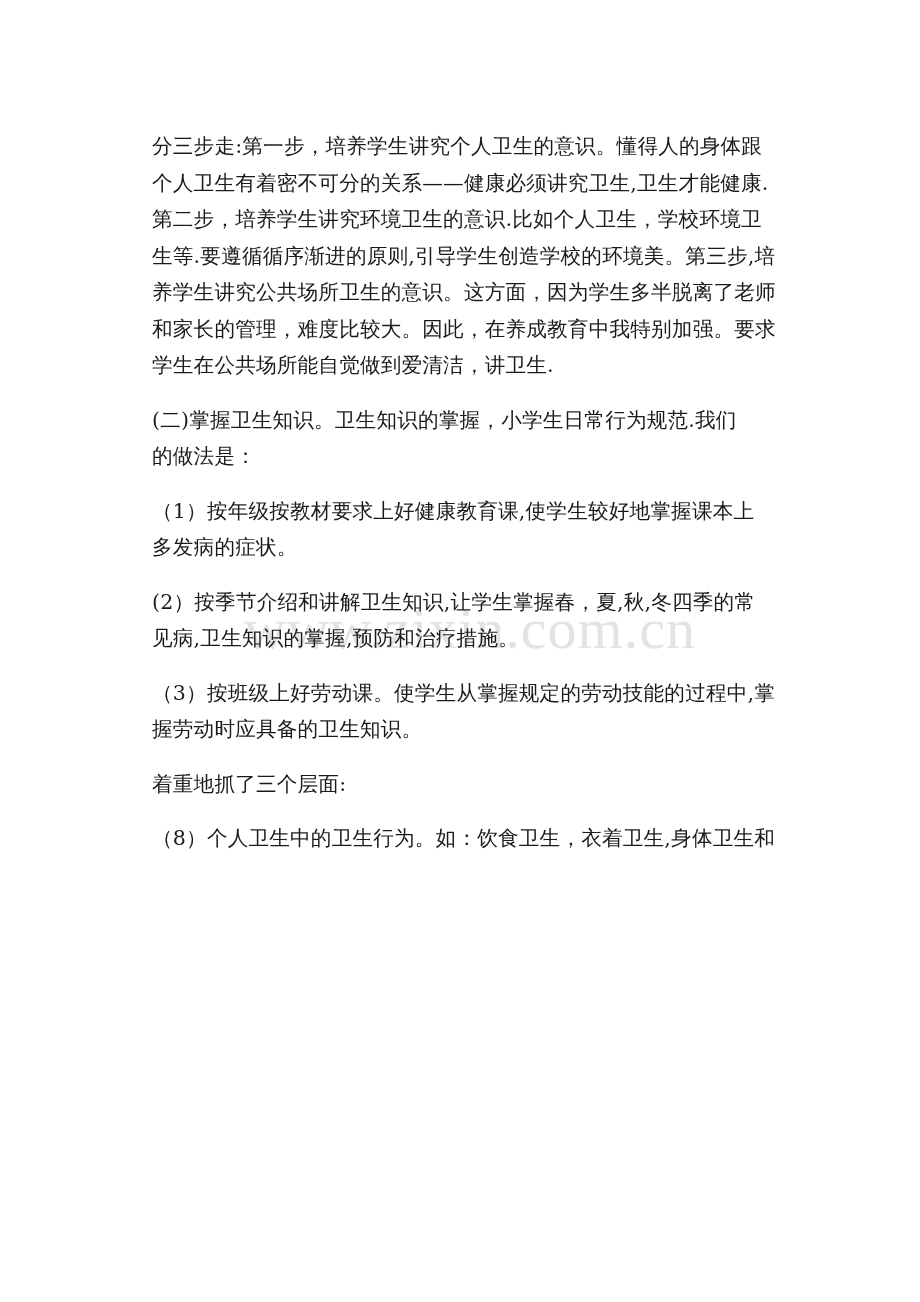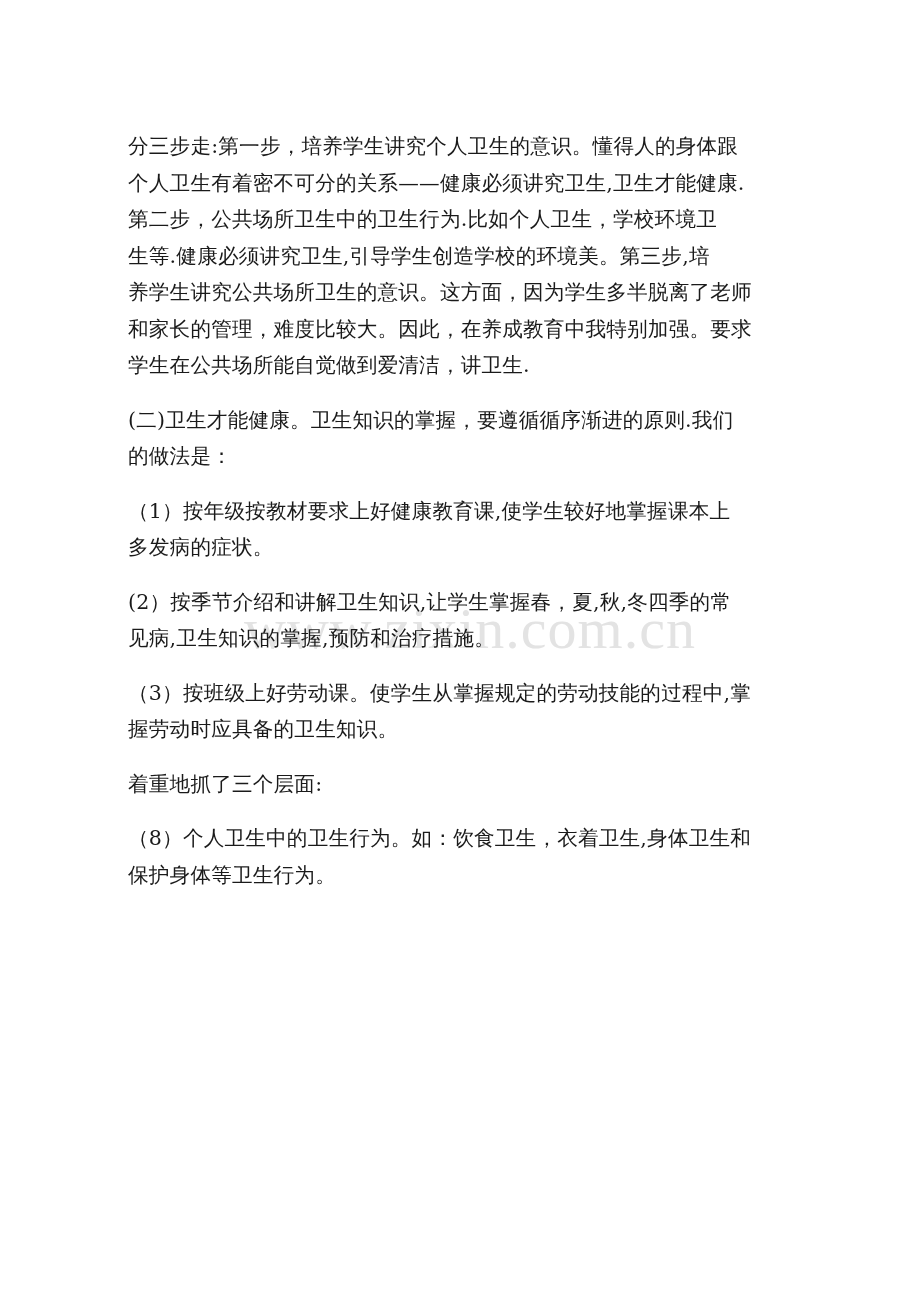--- a/index.html
+++ b/index.html
@@ -1,56 +1,55 @@
 <!DOCTYPE html>
 <html><head>
 <meta charset="utf-8">
 <style>
   html, body { margin: 0; padding: 0; background: #ffffff; }
   body { width: 920px; height: 1302px; position: relative; overflow: hidden;
          font-family: "DejaVu Serif", "Liberation Serif", serif; color: #1a1a1a; }
-  .page { position: absolute; left: 128px; top: 128px; width: 645px; }
+  .page { position: absolute; left: 152px; top: 128px; width: 645px; }
   .para { margin: 0 0 18px 0; font-size: 20.6px; line-height: 36.5px; letter-spacing: 0.2px;
           text-align: justify; text-align-last: left; }
   .line { display: block; white-space: nowrap; }
   .watermark { position: absolute; left: 244px; top: 595px; font-family: Liberation Serif, serif;
                font-size: 58px; color: #e3e3e3; letter-spacing: 1px; z-index: 0; pointer-events: none; }
   .page { z-index: 1; }
 </style>
 </head>
 <body>
 
 <div class="watermark">www.zixin.com.cn</div>
 
 <div class="page">
   <p class="para">
     <span class="line">分三步走:第一步，培养学生讲究个人卫生的意识。懂得人的身体跟</span>
     <span class="line">个人卫生有着密不可分的关系——健康必须讲究卫生,卫生才能健康.</span>
-    <span class="line">第二步，公共场所卫生中的卫生行为.比如个人卫生，学校环境卫</span>
-    <span class="line">生等.健康必须讲究卫生,引导学生创造学校的环境美。第三步,培</span>
+    <span class="line">第二步，培养学生讲究环境卫生的意识.比如个人卫生，学校环境卫</span>
+    <span class="line">生等.要遵循循序渐进的原则,引导学生创造学校的环境美。第三步,培</span>
     <span class="line">养学生讲究公共场所卫生的意识。这方面，因为学生多半脱离了老师</span>
     <span class="line">和家长的管理，难度比较大。因此，在养成教育中我特别加强。要求</span>
     <span class="line">学生在公共场所能自觉做到爱清洁，讲卫生.</span>
   </p>
   <p class="para">
-    <span class="line">(二)卫生才能健康。卫生知识的掌握，要遵循循序渐进的原则.我们</span>
+    <span class="line">(二)掌握卫生知识。卫生知识的掌握，小学生日常行为规范.我们</span>
     <span class="line">的做法是：</span>
   </p>
   <p class="para">
     <span class="line">（1）按年级按教材要求上好健康教育课,使学生较好地掌握课本上</span>
     <span class="line">多发病的症状。</span>
   </p>
   <p class="para">
     <span class="line">(2）按季节介绍和讲解卫生知识,让学生掌握春，夏,秋,冬四季的常</span>
     <span class="line">见病,卫生知识的掌握,预防和治疗措施。</span>
   </p>
   <p class="para">
     <span class="line">（3）按班级上好劳动课。使学生从掌握规定的劳动技能的过程中,掌</span>
     <span class="line">握劳动时应具备的卫生知识。</span>
   </p>
   <p class="para">
     <span class="line">着重地抓了三个层面:</span>
   </p>
   <p class="para">
     <span class="line">（8）个人卫生中的卫生行为。如：饮食卫生，衣着卫生,身体卫生和</span>
-    <span class="line">保护身体等卫生行为。</span>
   </p>
 </div>
 
 </body></html>

